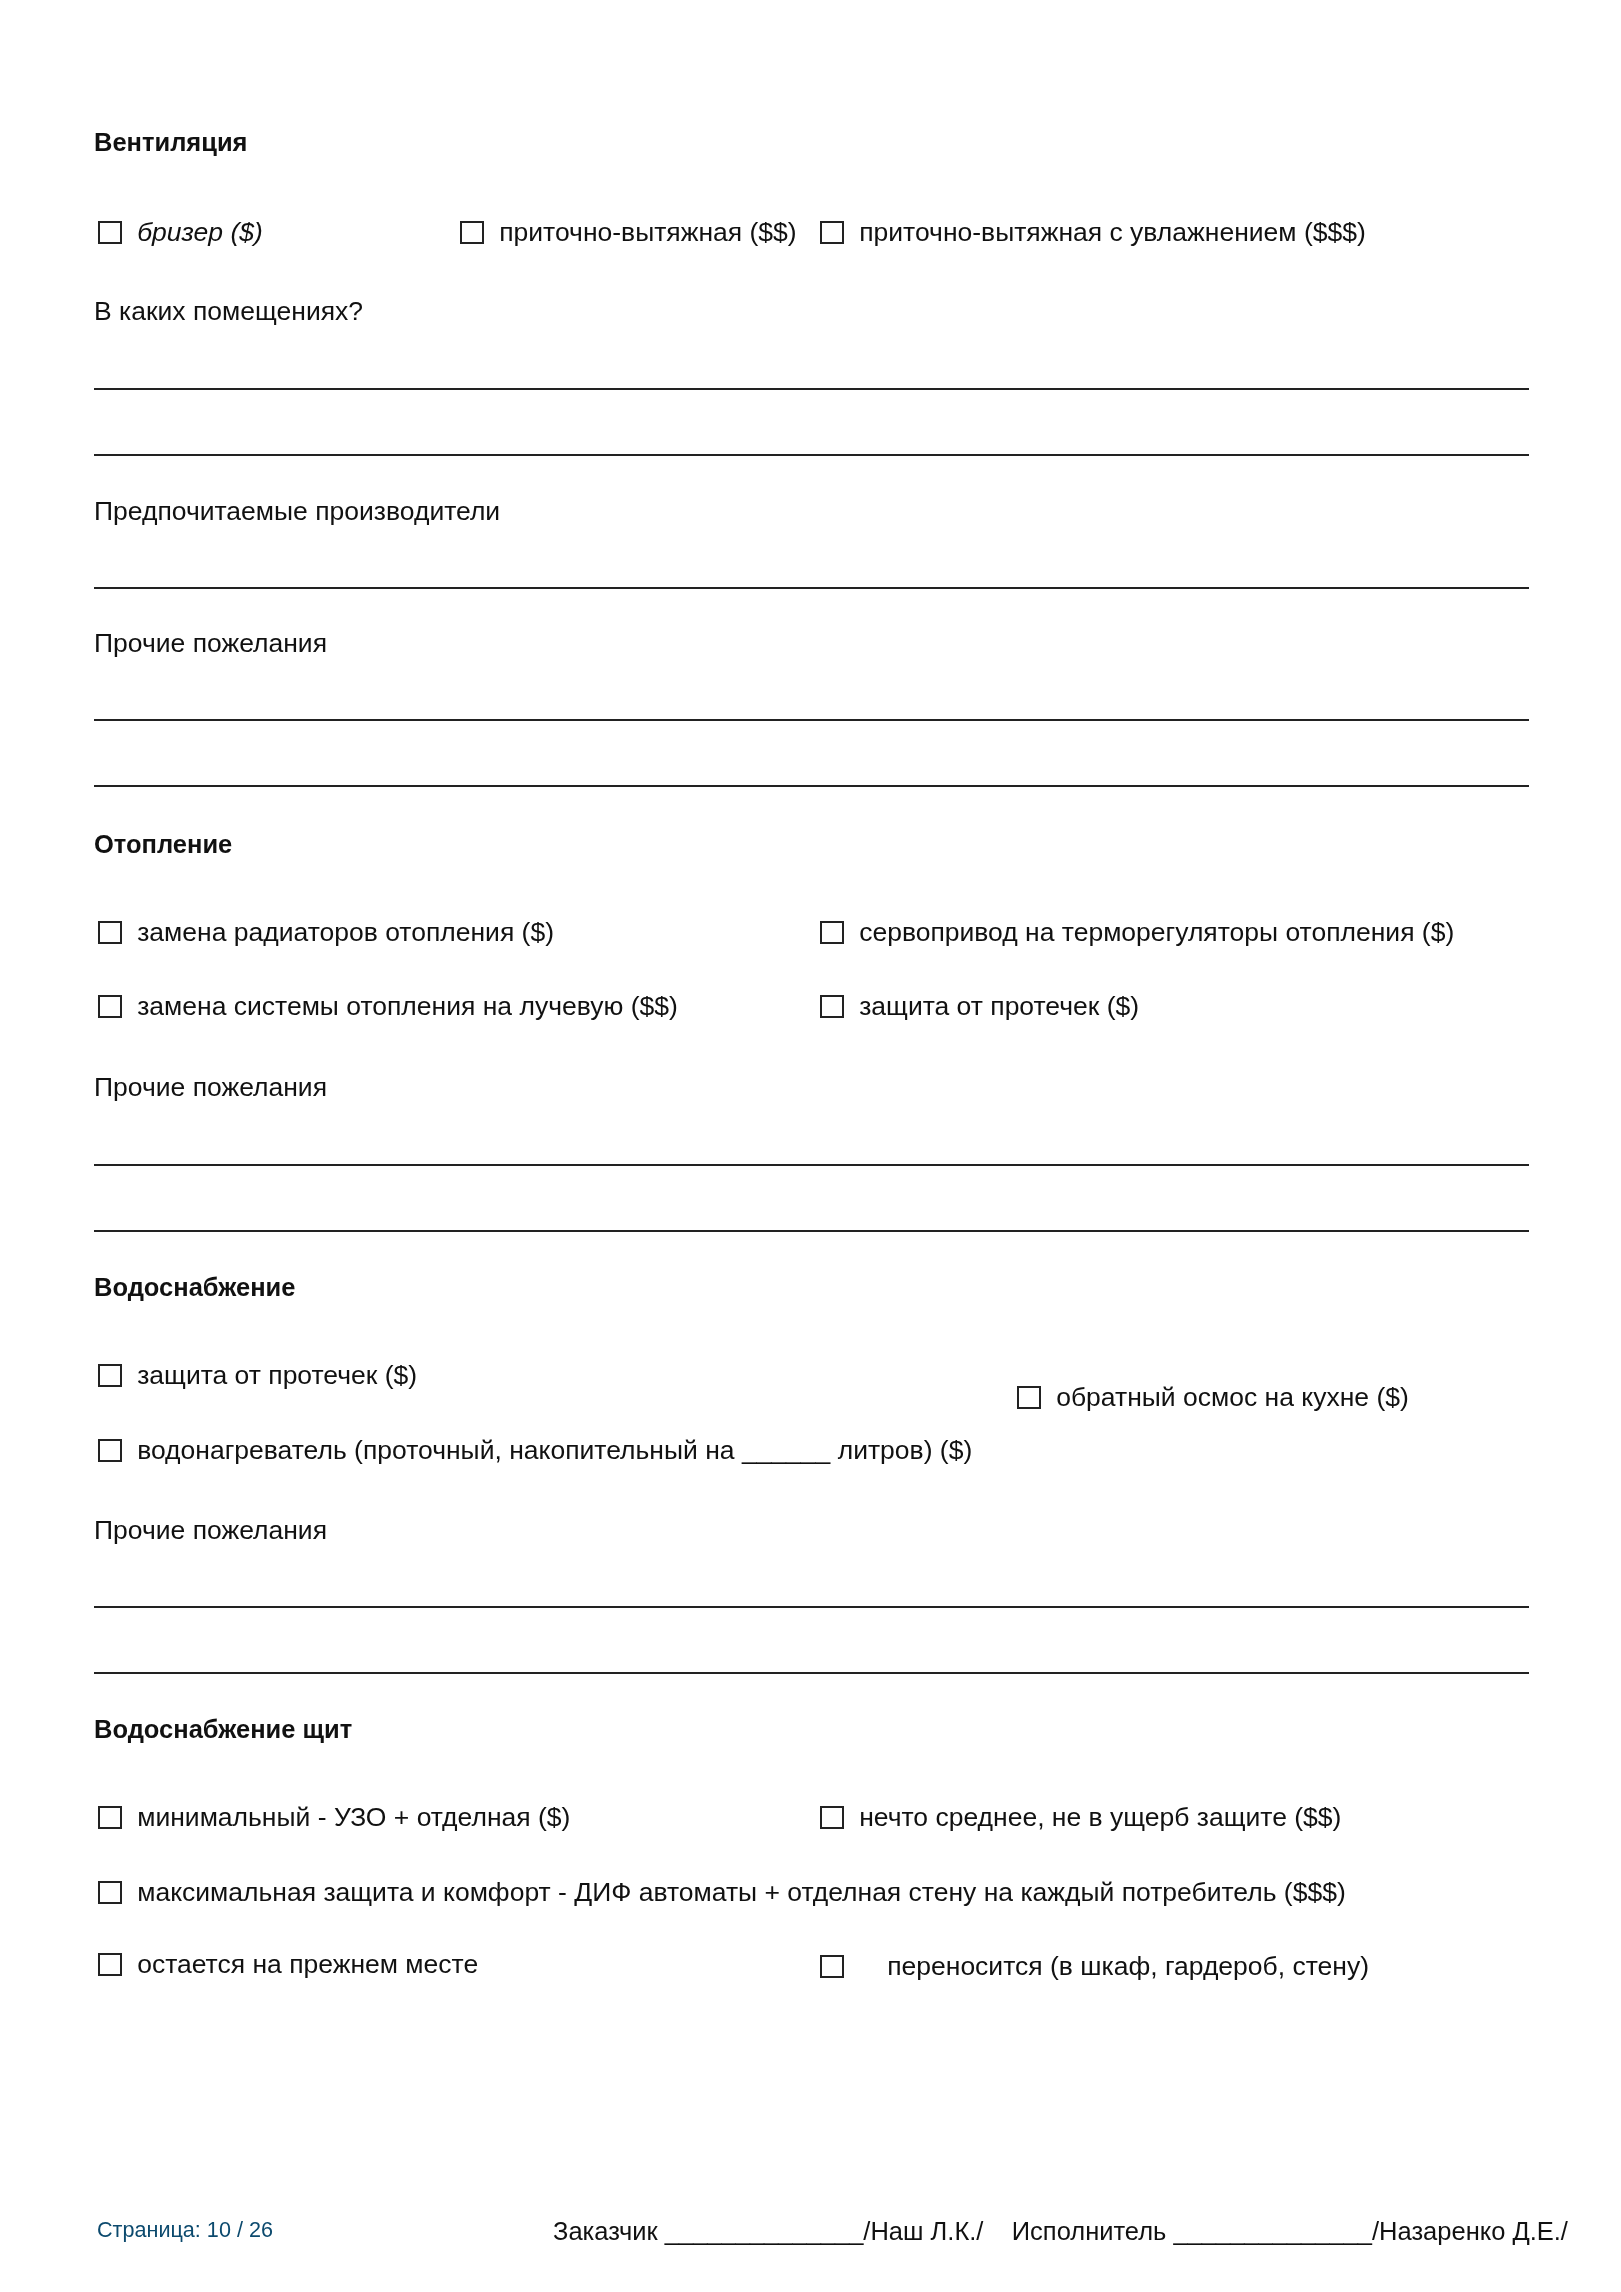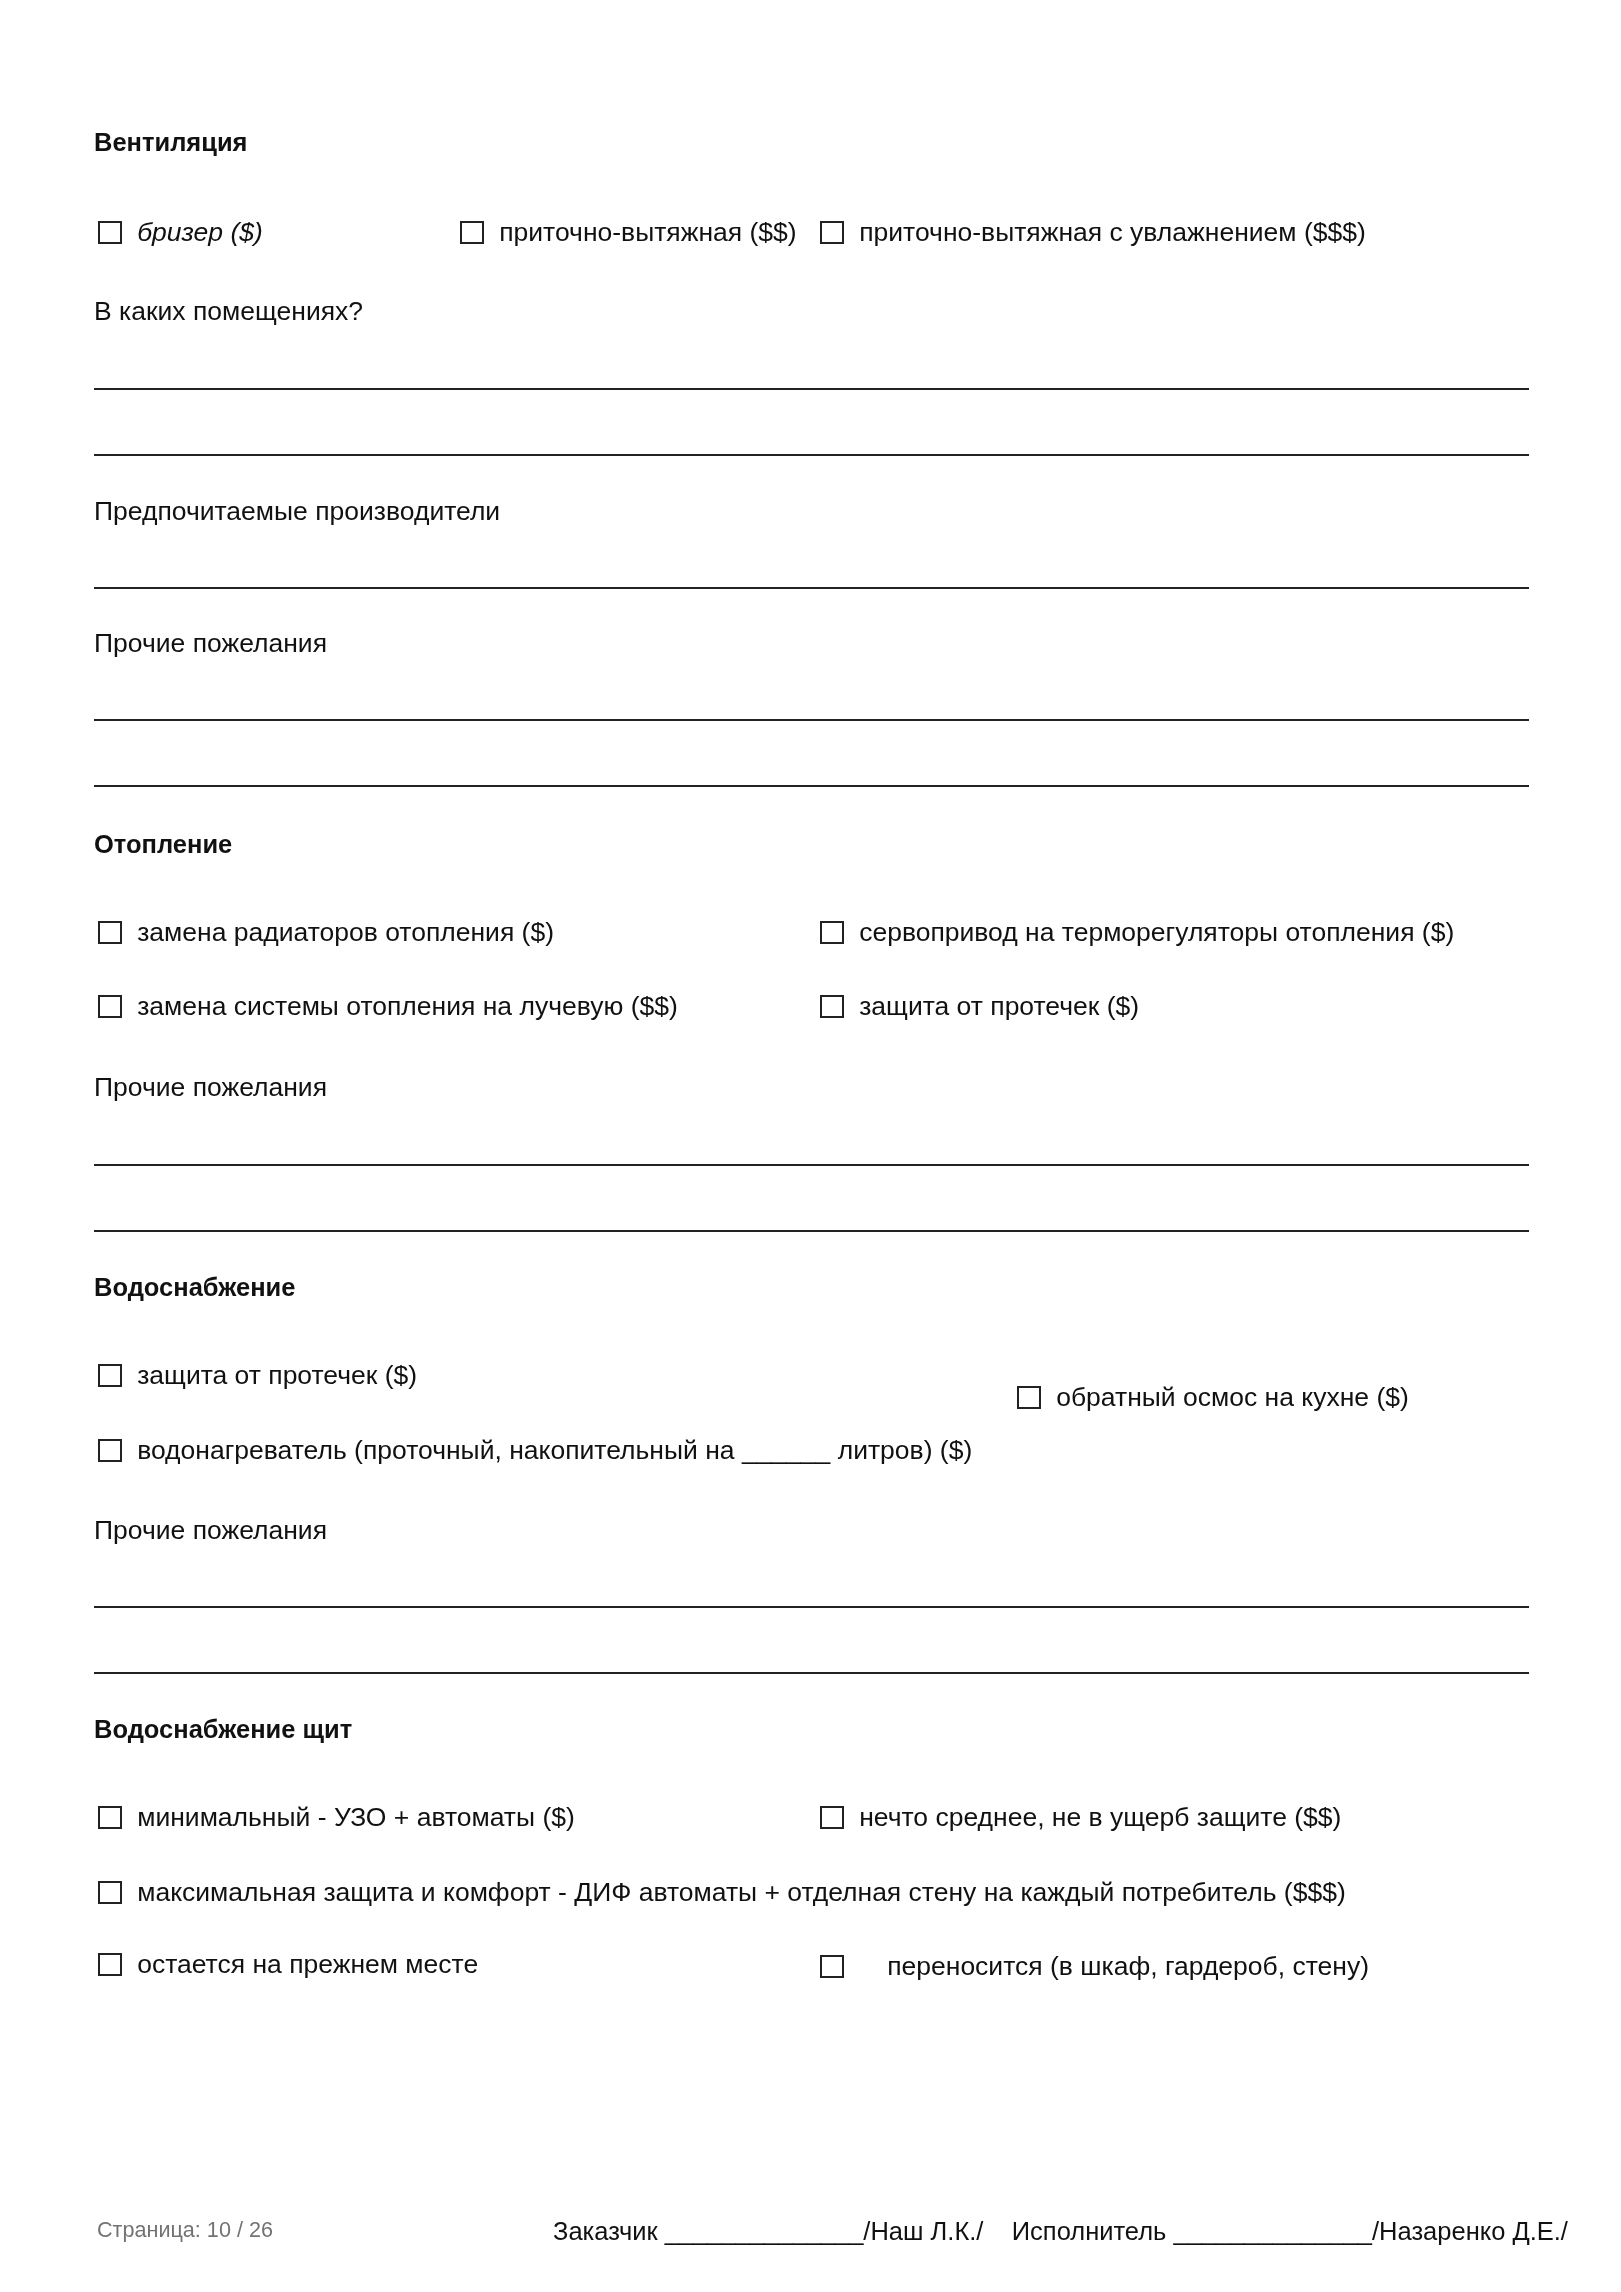--- a/index.html
+++ b/index.html
@@ -4,21 +4,21 @@
 <style>
   html, body { margin:0; padding:0; background:#ffffff; }
   body { width:1621px; height:2293px; position:relative; overflow:hidden;
          font-family:"Liberation Sans", sans-serif; color:#111111; }
   .abs { position:absolute; white-space:nowrap; }
   .heading { font-weight:bold; font-size:25.5px; }
   .label { font-size:26.5px; }
   .line { position:absolute; left:94px; width:1435px; height:0; border-top:2px solid #222; }
   .opt { position:absolute; display:flex; align-items:center; font-size:26.5px; white-space:nowrap; cursor:pointer; }
   .box { width:23.5px; height:23.5px; border:2px solid #222; box-sizing:border-box; margin-right:15.7px; background:#fff; flex:none; }
-  .footer-page { font-size:21.6px; color:#737373; }
+  .footer-page { font-size:21.6px; color:#0c4a6e; }
   .footer-sig { font-size:25.5px; }
 </style>
 </head>
 <body>
 
 <div class="abs heading" style="left:94px;top:128px;">Вентиляция</div>
 <label class="opt" style="left:98px;top:217px;font-style:italic;">
     <span class="box"></span>
     <span>бризер ($)</span>
   </label>
@@ -73,21 +73,21 @@
     <span class="box"></span>
     <span>водонагреватель (проточный, накопительный на ______ литров) ($)</span>
   </label>
 <div class="abs label" style="left:94px;top:1515px;">Прочие пожелания</div>
 <div class="line" style="top:1606px;"></div>
 <div class="line" style="top:1672px;"></div>
 
 <div class="abs heading" style="left:94px;top:1715px;">Водоснабжение щит</div>
 <label class="opt" style="left:98px;top:1802px;">
     <span class="box"></span>
-    <span>минимальный - УЗО + автоматы ($)</span>
+    <span>минимальный - УЗО + отделная ($)</span>
   </label>
 <label class="opt" style="left:820px;top:1802px;">
     <span class="box"></span>
     <span>нечто среднее, не в ущерб защите ($$)</span>
   </label>
 <label class="opt" style="left:98px;top:1877px;">
     <span class="box"></span>
     <span>максимальная защита и комфорт - ДИФ автоматы + отделная стену на каждый потребитель ($$$)</span>
   </label>
 <label class="opt" style="left:98px;top:1949px;">

